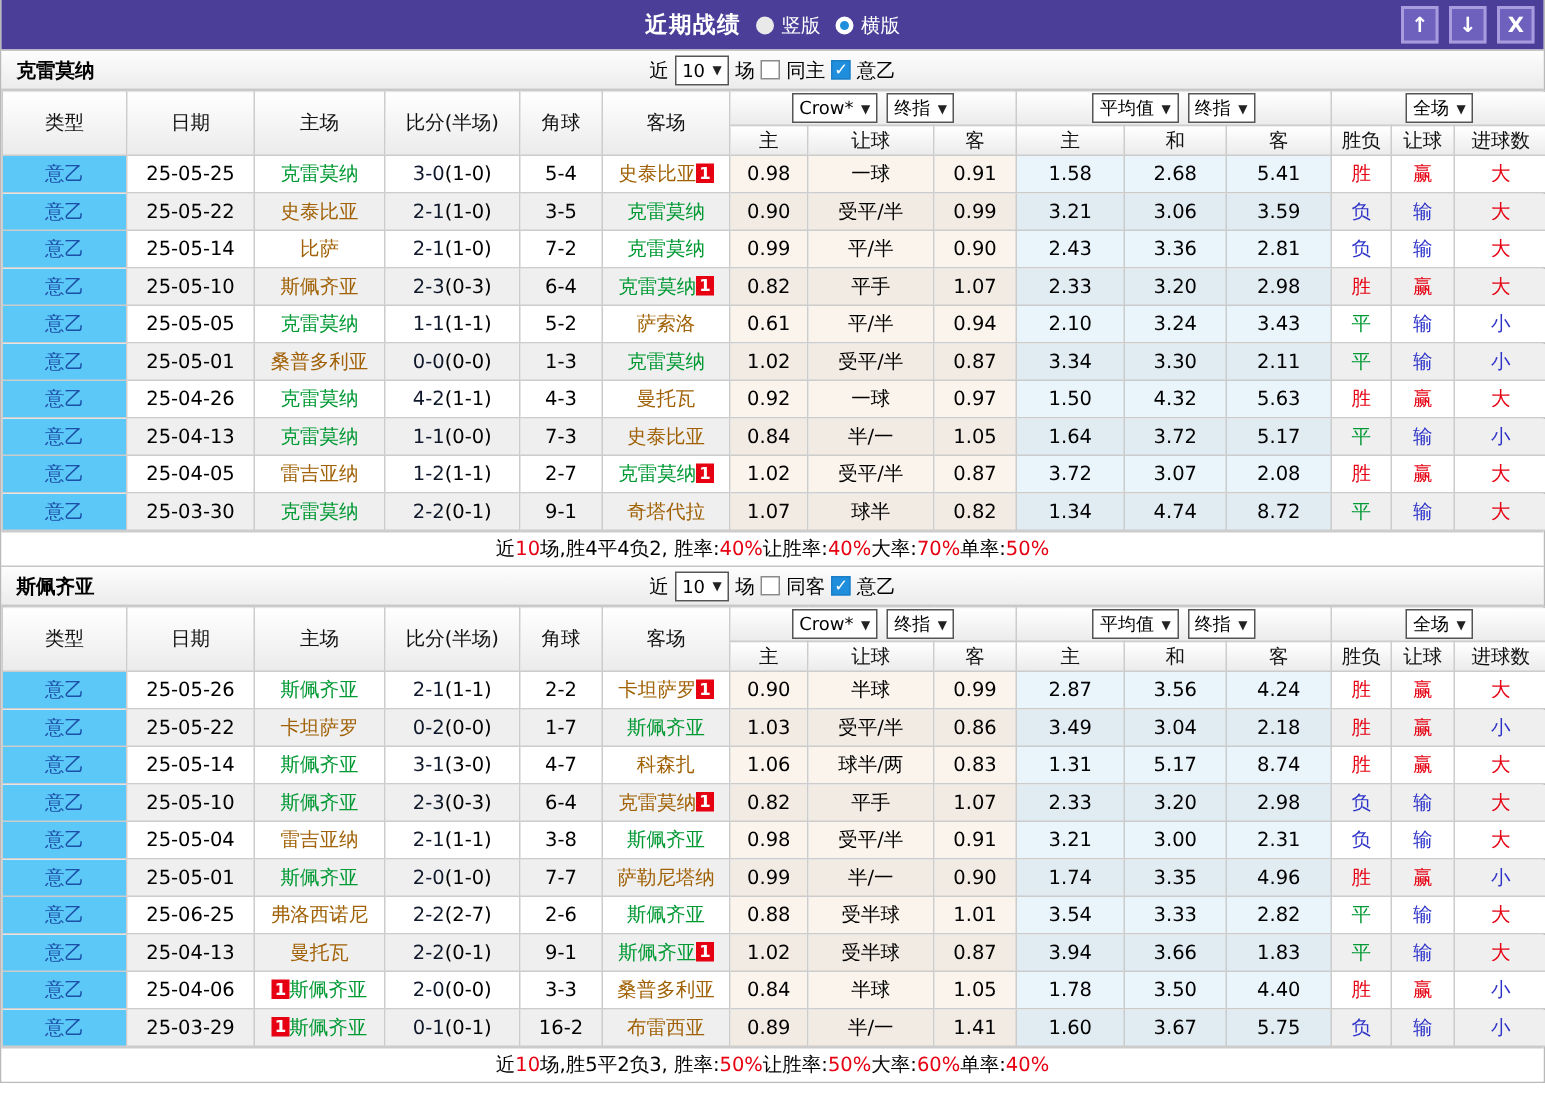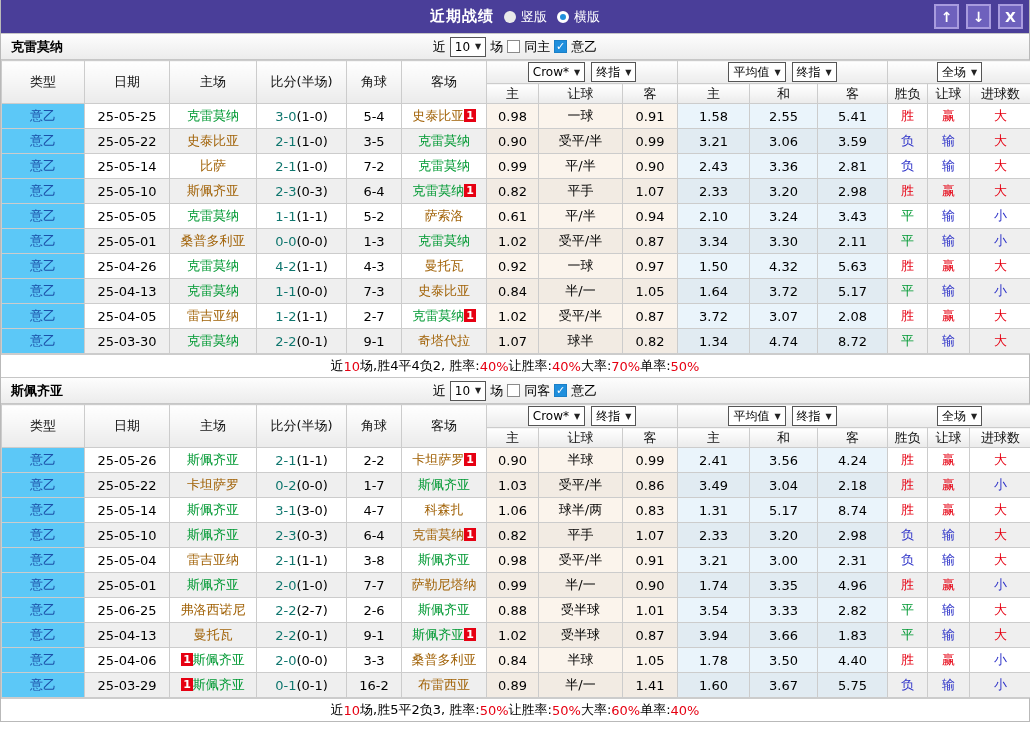--- a/index.html
+++ b/index.html
@@ -40,21 +40,21 @@
   tbody td { height:25px; color:#000; }
   tr.odd td { background:#ffffff; }
   tr.even td { background:#efefef; }
   td.col-type { background:#5cc8f7 !important; color:#1b4fa8; }
   tr.odd td.col-crow { background:#fbf4ec; }
   tr.even td.col-crow { background:#f2ebe3; }
   tr.odd td.col-avg { background:#eaf4fb; }
   tr.even td.col-avg { background:#e1ebf2; }
   .team { color:#a16207; cursor:pointer; }
   .team.self { color:#009933; }
-  .score { color:#0f766e; }
+  .score { color:#0f172a; }
   .half { color:#000; }
   .badge { display:inline-block; background:#e60012; color:#fff; font-size:11px; line-height:13px;
            padding:0 2px; font-weight:bold; vertical-align:1px; }
 
   .summary { height:23px; display:flex; align-items:center; justify-content:center; font-size:13px;
              border-top:1px solid #ccc; background:#fff; color:#000; }
   .summary .red { color:#e60012; }
 </style>
 </head>
 <body>
@@ -178,21 +178,21 @@
             <td class="col-type">意乙</td>
             <td>25-05-25</td>
             <td><span class="team self">克雷莫纳</span></td>
             <td><span class="score">3-0</span><span class="half">(1-0)</span></td>
             <td>5-4</td>
             <td><span class="team">史泰比亚</span><span class="badge">1</span></td>
             <td class="col-crow">0.98</td>
             <td class="col-crow">一球</td>
             <td class="col-crow">0.91</td>
             <td class="col-avg">1.58</td>
-            <td class="col-avg">2.55</td>
+            <td class="col-avg">2.68</td>
             <td class="col-avg">5.41</td>
             <td style="color: rgb(230, 0, 18);">胜</td>
             <td style="color: rgb(230, 0, 18);">赢</td>
             <td style="color: rgb(230, 0, 18);">大</td>
           </tr>
           <tr class="even">
             <td class="col-type">意乙</td>
             <td>25-05-22</td>
             <td><span class="team">史泰比亚</span></td>
             <td><span class="score">2-1</span><span class="half">(1-0)</span></td>
@@ -450,21 +450,21 @@
           <tr class="odd">
             <td class="col-type">意乙</td>
             <td>25-05-26</td>
             <td><span class="team self">斯佩齐亚</span></td>
             <td><span class="score">2-1</span><span class="half">(1-1)</span></td>
             <td>2-2</td>
             <td><span class="team">卡坦萨罗</span><span class="badge">1</span></td>
             <td class="col-crow">0.90</td>
             <td class="col-crow">半球</td>
             <td class="col-crow">0.99</td>
-            <td class="col-avg">2.41</td>
+            <td class="col-avg">2.87</td>
             <td class="col-avg">3.56</td>
             <td class="col-avg">4.24</td>
             <td style="color: rgb(230, 0, 18);">胜</td>
             <td style="color: rgb(230, 0, 18);">赢</td>
             <td style="color: rgb(230, 0, 18);">大</td>
           </tr>
           <tr class="even">
             <td class="col-type">意乙</td>
             <td>25-05-22</td>
             <td><span class="team">卡坦萨罗</span></td>

